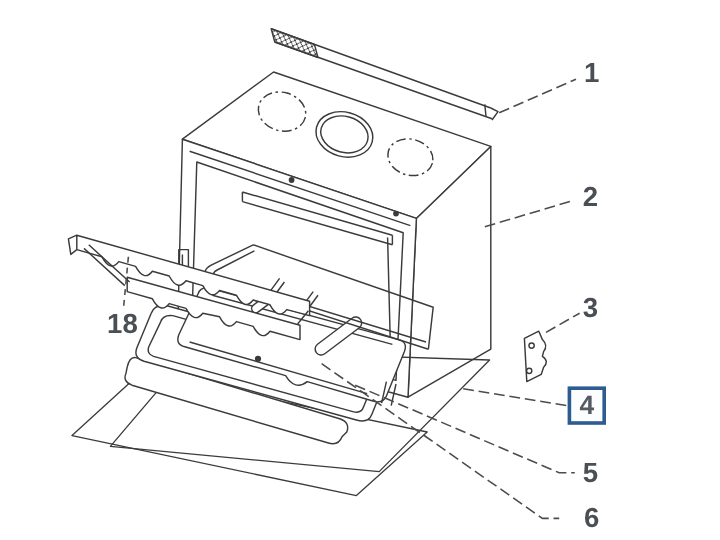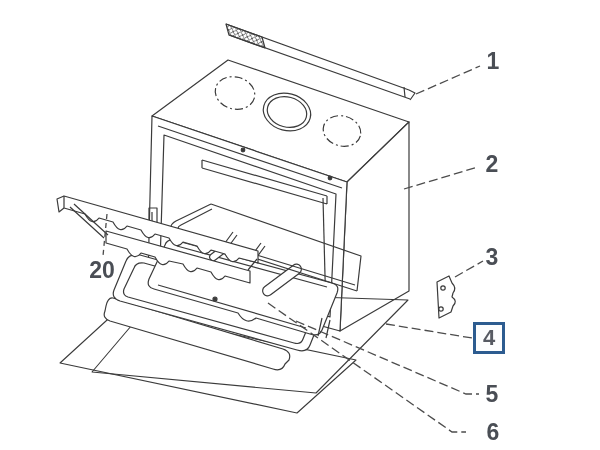--- a/index.html
+++ b/index.html
@@ -133,15 +133,15 @@
       <path d="M107,214 L103,256" stroke-dasharray="5 4"></path>
     </g>
   </svg>
 
   <div class="part-label" style="left:493px;top:61px">1</div>
   <div class="part-label" style="left:492px;top:164px">2</div>
   <div class="part-label" style="left:492px;top:257px">3</div>
   <div class="part-label boxed" style="left:489px;top:338px">4</div>
   <div class="part-label" style="left:492px;top:394px">5</div>
   <div class="part-label" style="left:493px;top:432px">6</div>
-  <div class="part-label" style="left:102px;top:270px">20</div>
+  <div class="part-label" style="left:102px;top:270px">18</div>
 
 </div>
 
 </body></html>

